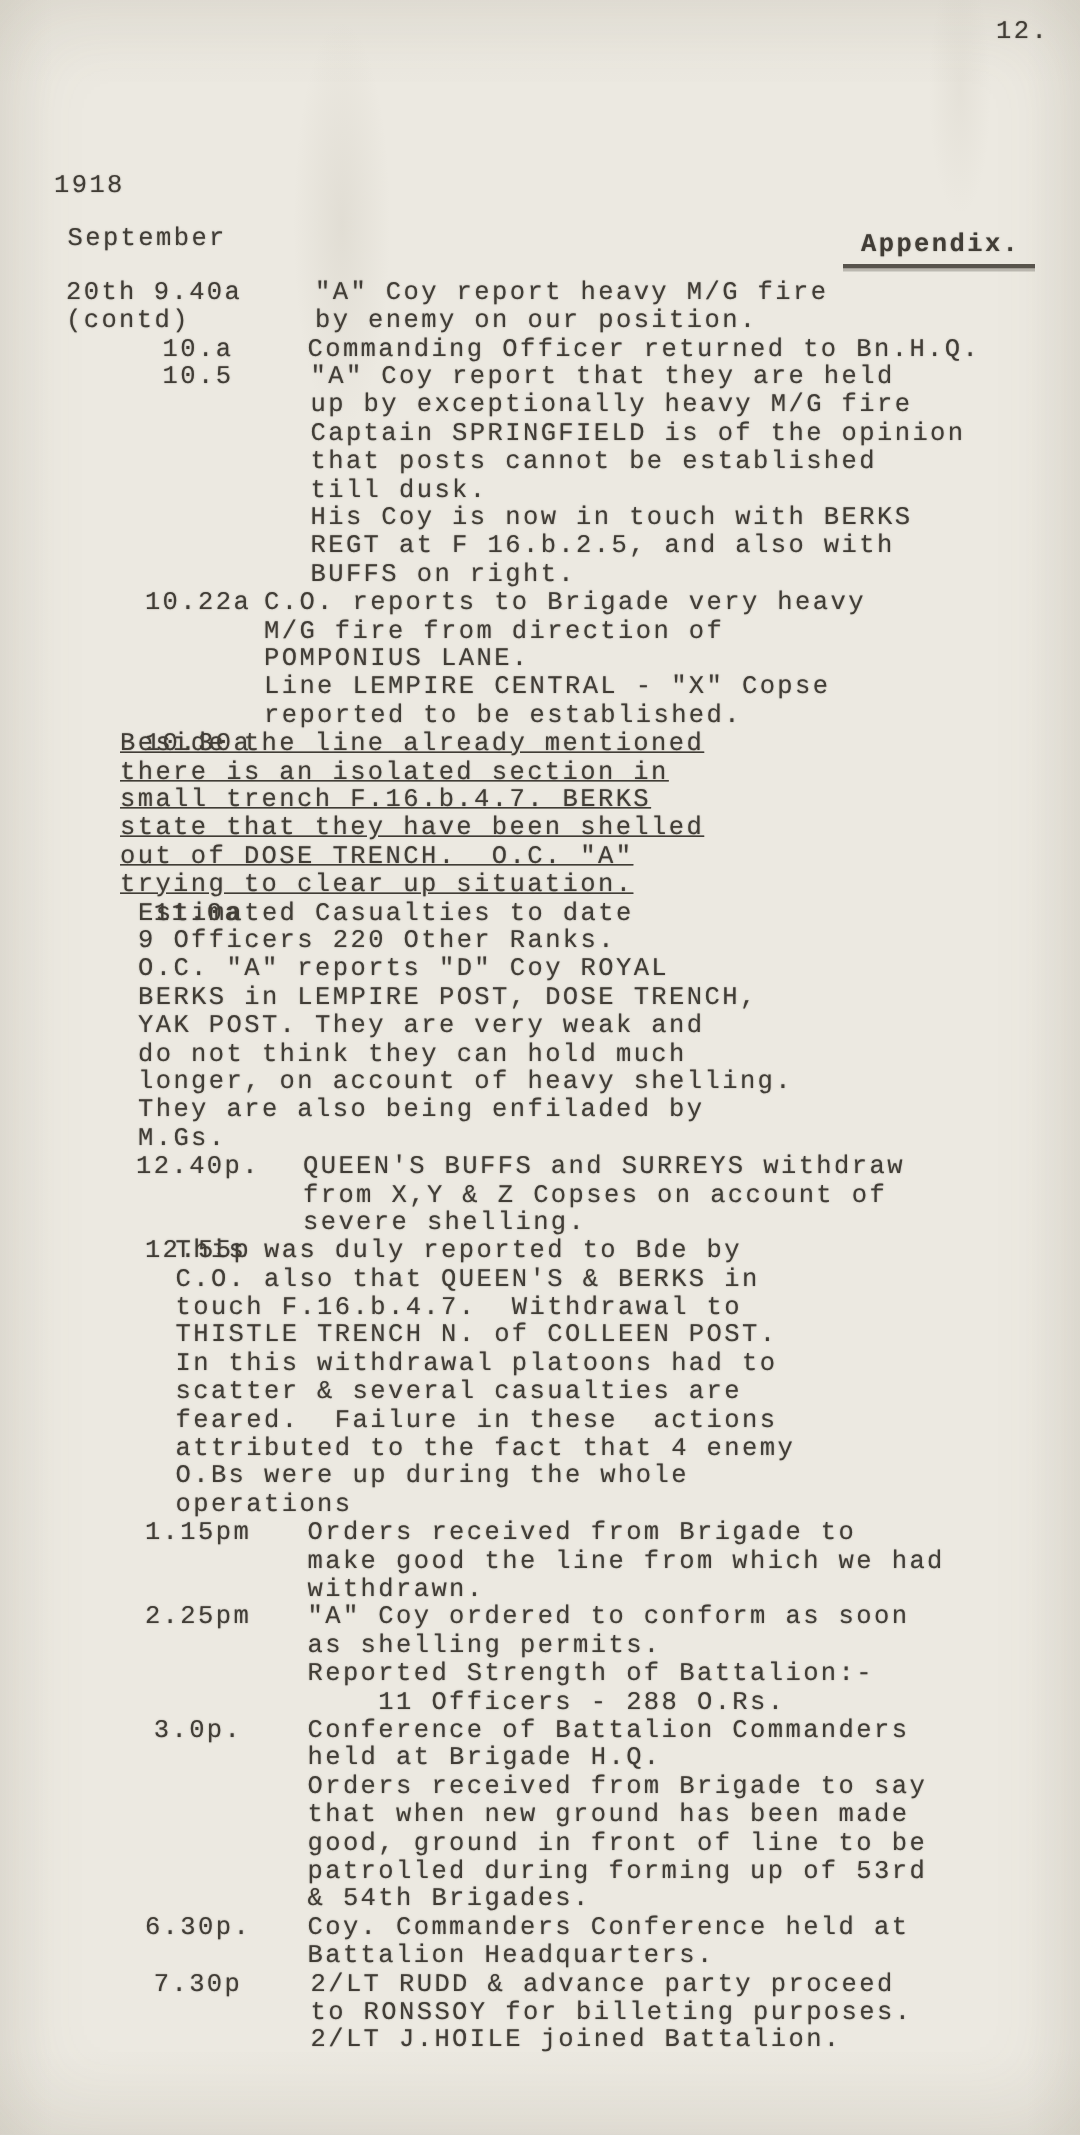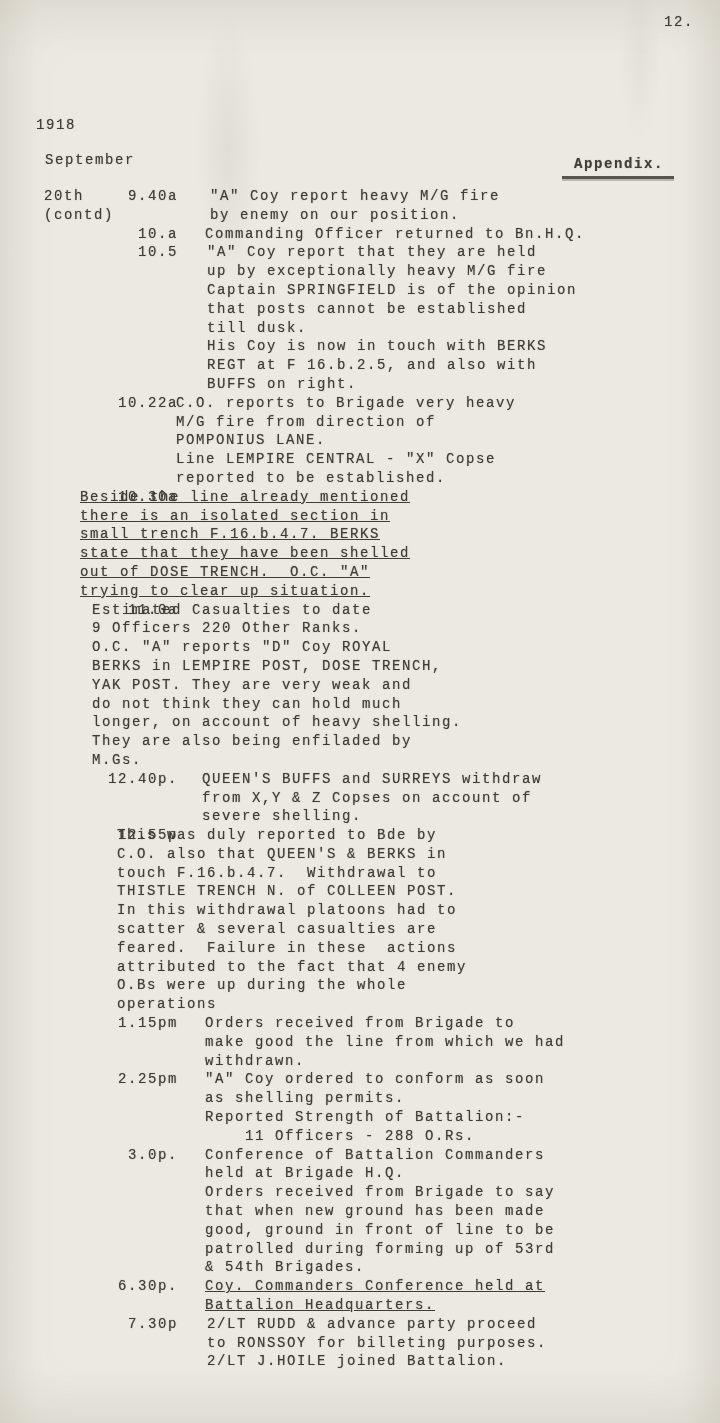--- a/index.html
+++ b/index.html
@@ -9,41 +9,41 @@
     width:720px;height:1423px;
     background:
       radial-gradient(ellipse 45px 190px at 228px 150px, rgba(128,118,98,.10), rgba(0,0,0,0) 72%),
       radial-gradient(ellipse 30px 120px at 640px 60px, rgba(128,118,98,.07), rgba(0,0,0,0) 70%),
       linear-gradient(90deg, rgba(120,110,90,.06), rgba(0,0,0,0) 5%, rgba(0,0,0,0) 95%, rgba(120,110,90,.07)),
       linear-gradient(180deg, rgba(140,130,110,.05), rgba(0,0,0,0) 4%, rgba(0,0,0,0) 96%, rgba(140,130,110,.06)),
       #ece9e1;
     box-shadow: inset 0 0 60px rgba(120,110,92,.14);
     overflow:hidden;
     font-family:"Liberation Mono","DejaVu Sans Mono",monospace;
-    font-size:14px;
+    font-size:17px;
     letter-spacing:1.6px;
     line-height:18.8px;
     color:#413d36;
     text-shadow:0 0 1px rgba(65,61,54,.55);
   }
   .pagenum{position:absolute;top:13px;left:664px;}
   .year{position:absolute;top:116px;left:36px;}
   .month{position:absolute;top:151px;left:45px;}
   .appendix{
     position:absolute;top:155px;left:562px;
     display:inline-block;
     font-weight:bold;
     padding:0 10px 2px 12px;
     border-bottom:3px solid rgba(62,58,50,.85);
     box-shadow:0 2px 0 rgba(62,58,50,.28);
   }
   .entries{position:absolute;top:187px;left:0;width:720px;}
   .entry{position:relative;}
   .entry .date{position:absolute;top:0;left:44px;white-space:pre;}
-  .entry .time{position:absolute;top:0;left:86px;width:92px;text-align:right;white-space:pre;}
+  .entry .time{position:absolute;top:0;left:86px;width:92px;text-align:center;white-space:pre;}
   .entry .text{white-space:pre;margin-left:205px;}
 </style>
 </head>
 <body>
 
 <div class="paper">
   <span class="pagenum">12.</span>
   <span class="year">1918</span>
   <span class="month">September</span>
   <span class="appendix">Appendix.</span>
@@ -160,21 +160,21 @@
 Orders received from Brigade to say
 that when new ground has been made
 good, ground in front of line to be
 patrolled during forming up of 53rd
 &amp; 54th Brigades.</div>
   </div>
 
   <div class="entry">
     <span class="date"></span>
     <span class="time">6.30p.</span>
-    <div class="text" style="margin-left: 205px; text-decoration: underline;">Coy. Commanders Conference held at
+    <div class="text" style="margin-left: 205px;">Coy. Commanders Conference held at
 Battalion Headquarters.</div>
   </div>
 
   <div class="entry">
     <span class="date"></span>
     <span class="time">7.30p</span>
     <div class="text" style="margin-left: 207px;">2/LT RUDD &amp; advance party proceed
 to RONSSOY for billeting purposes.
 2/LT J.HOILE joined Battalion.</div>
   </div>

